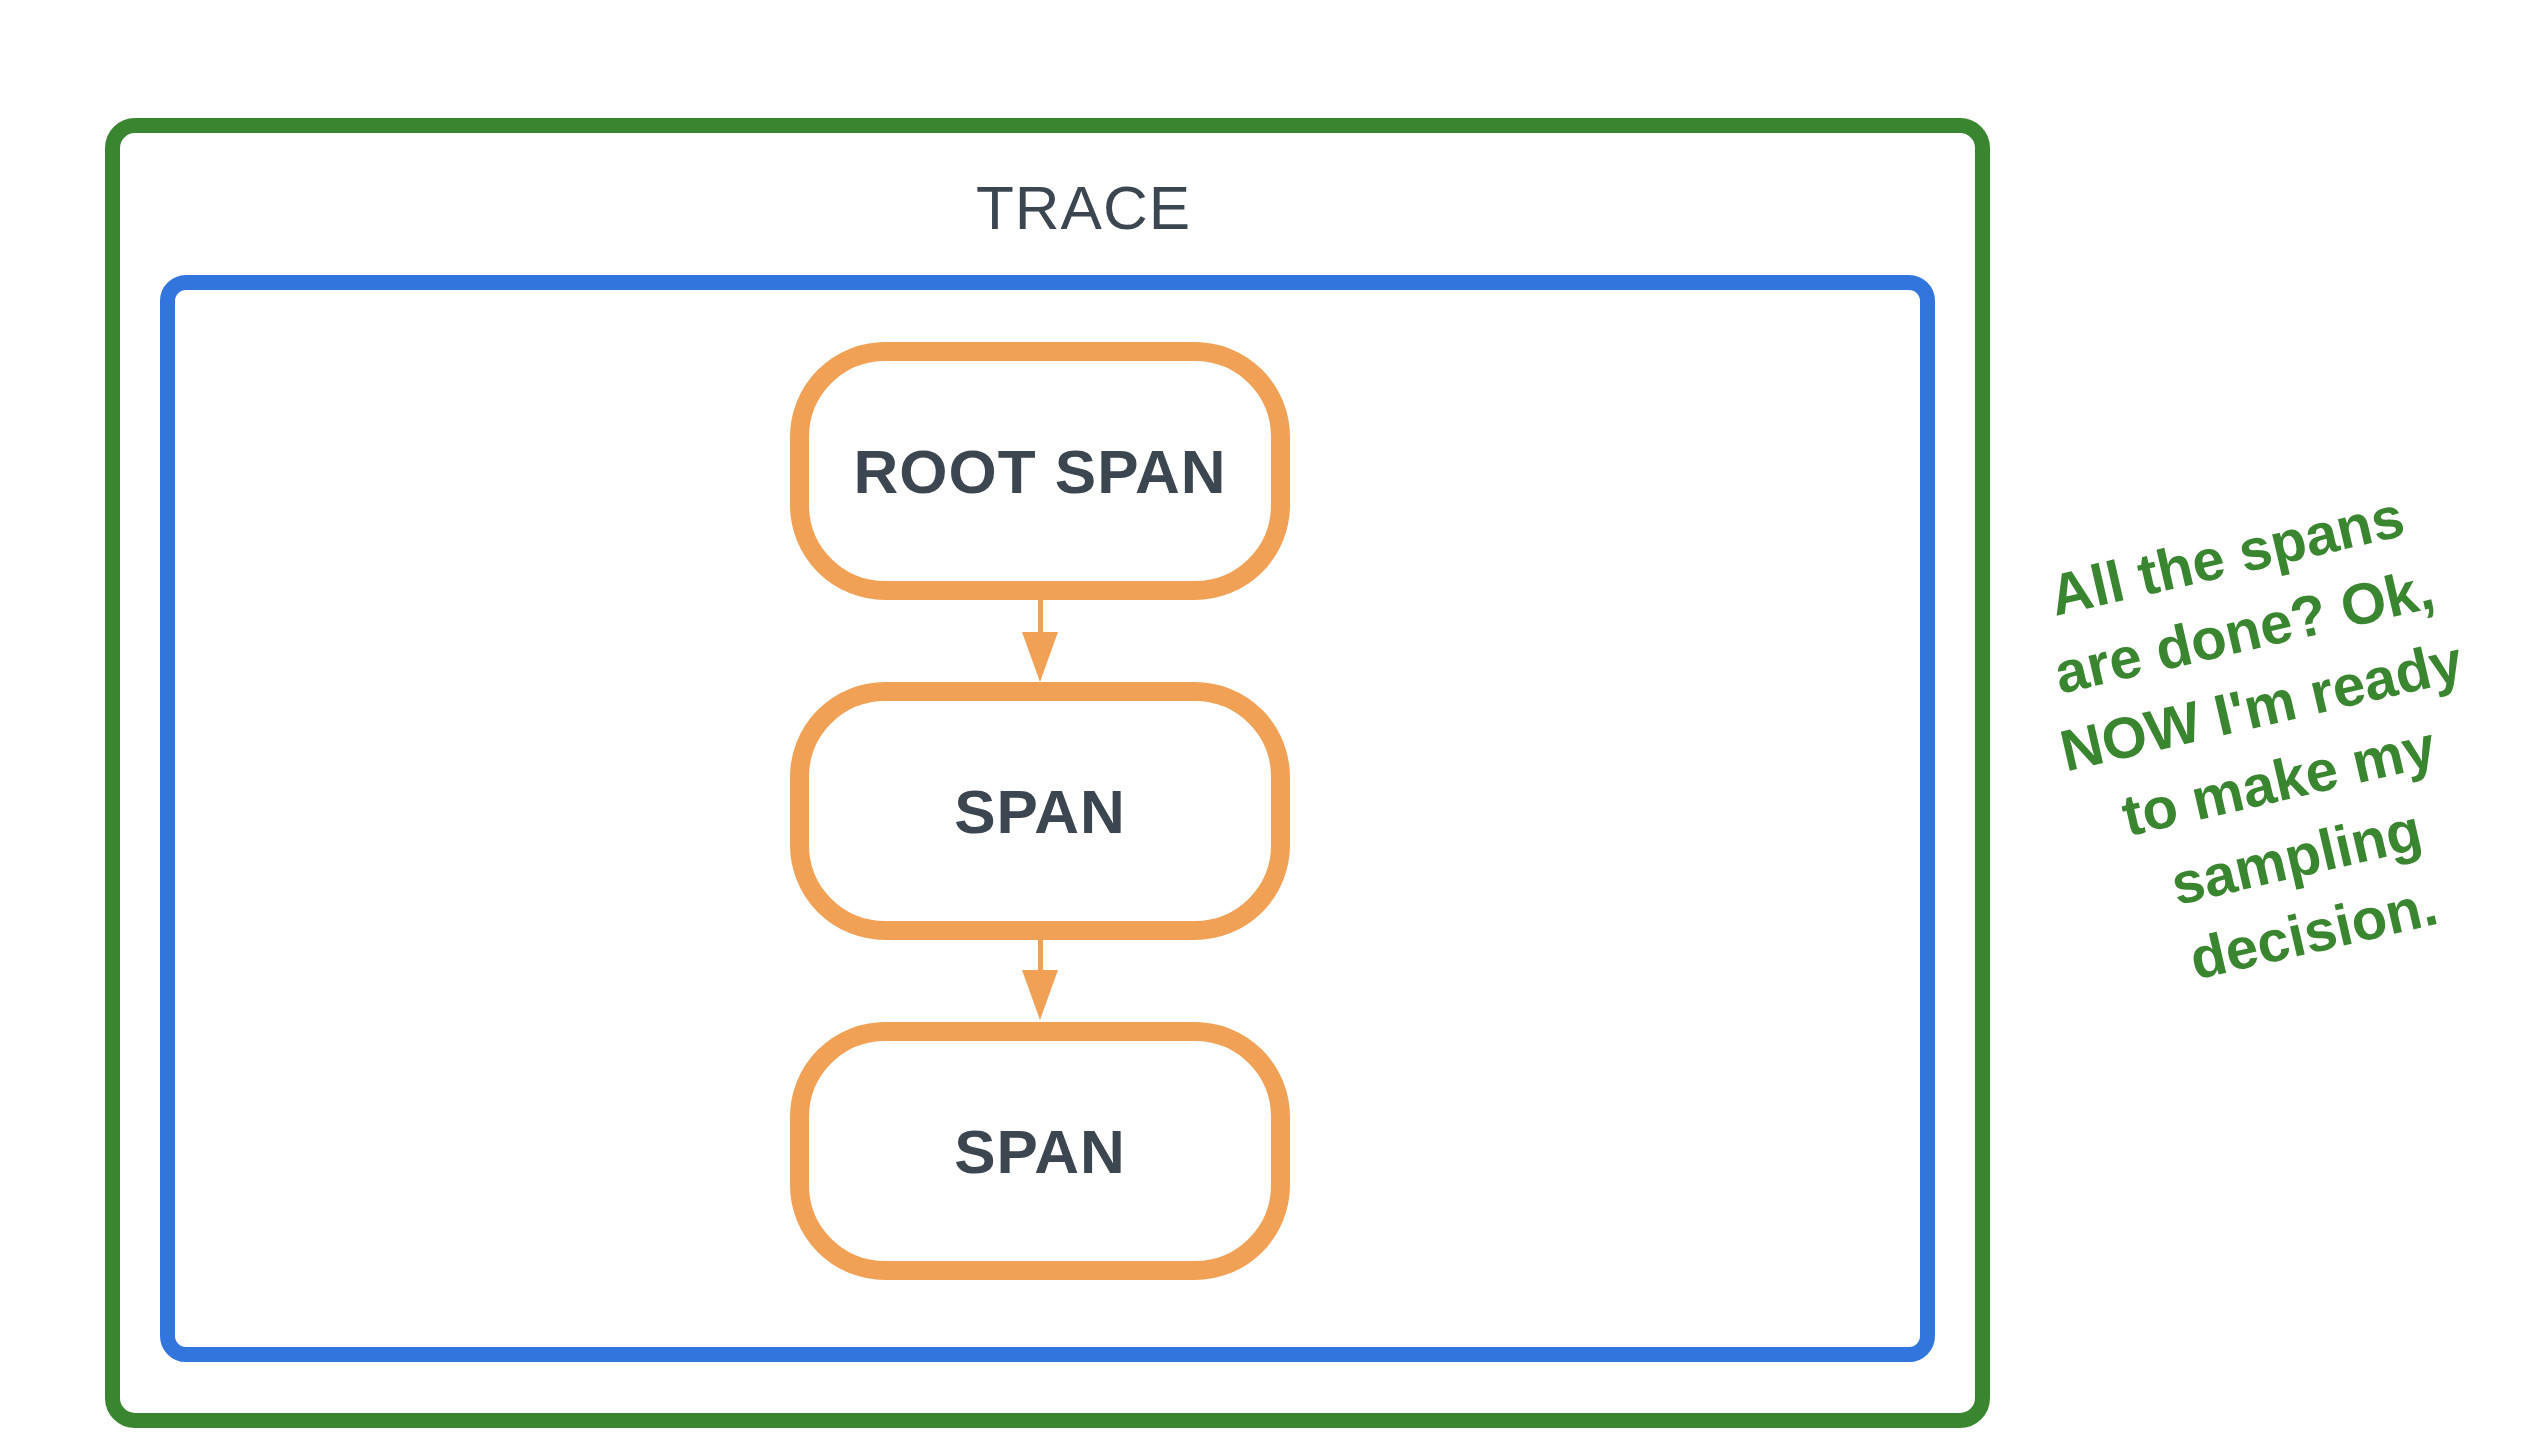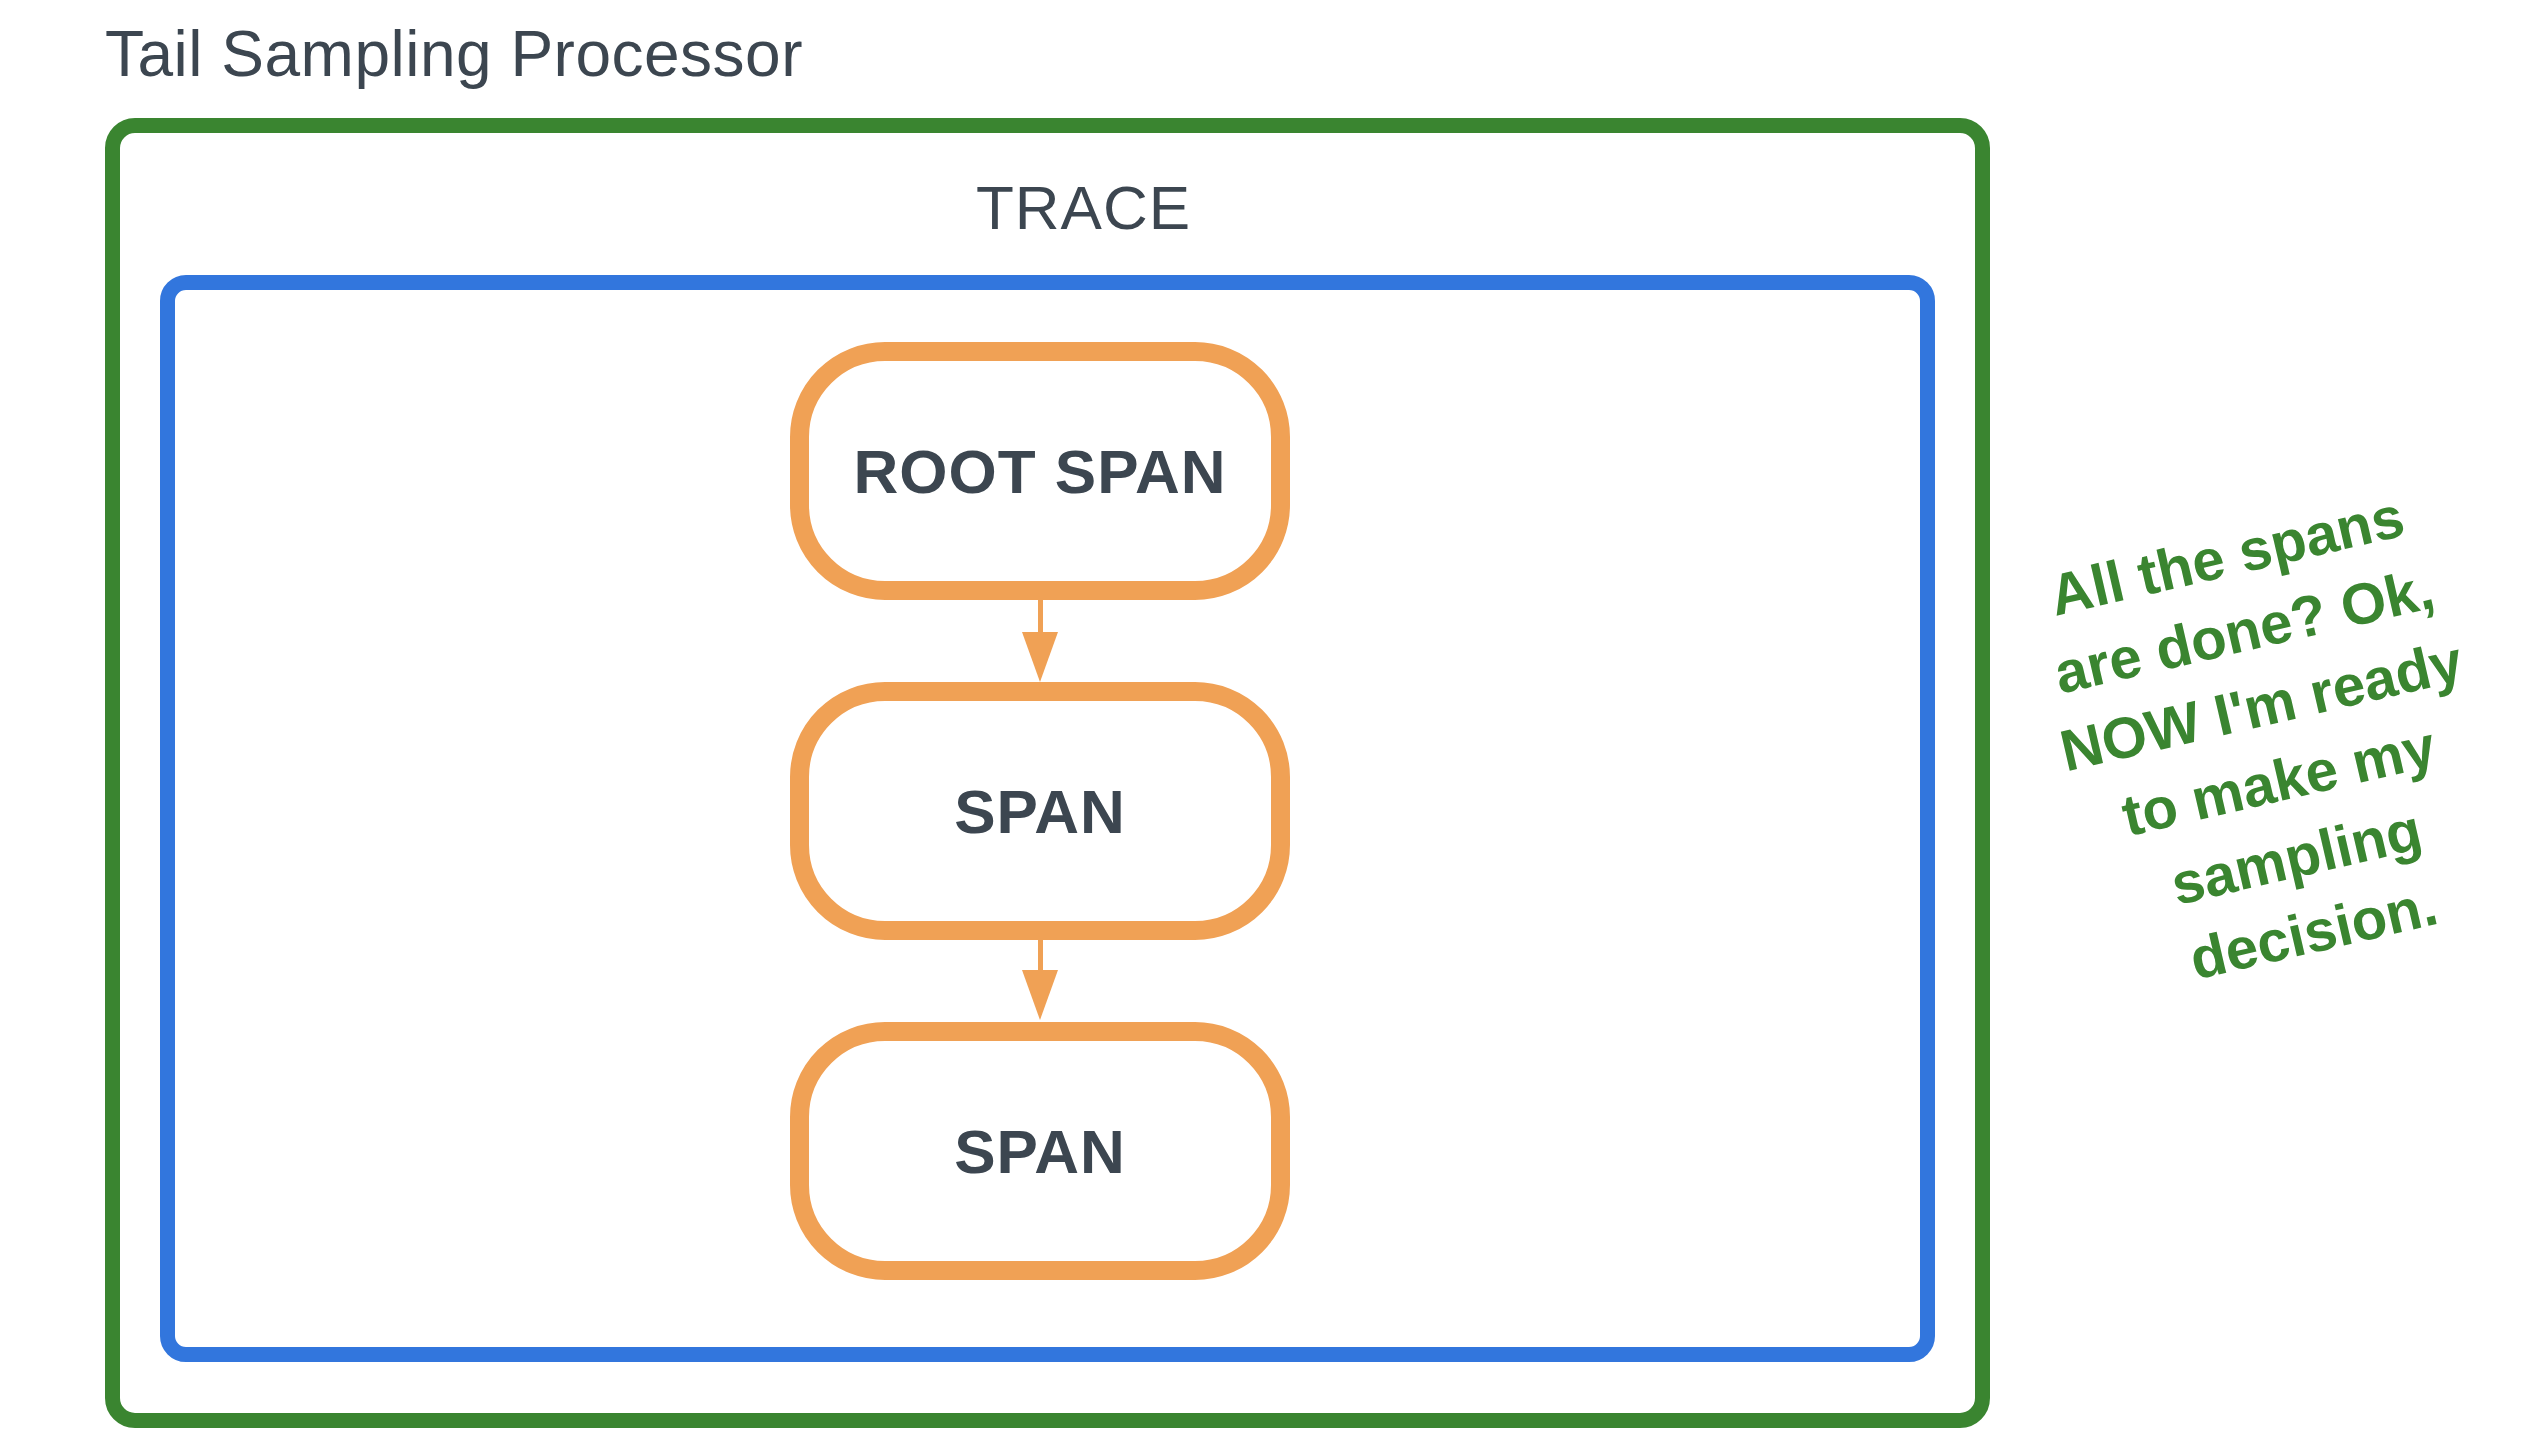--- a/index.html
+++ b/index.html
@@ -108,21 +108,20 @@
     transform:rotate(-13deg);
     transform-origin:50% 50%;
     white-space:pre-line;
   }
 </style>
 </head>
 <body>
 
 <div class="canvas">
 
-  <div class="diagram-title">Tail Sampling Processor</div>
 
   <div class="processor-box"></div>
 
   <div class="trace-label">TRACE</div>
 
   <div class="trace-box"></div>
 
   <div class="span-node node-root">
     <span class="span-label">ROOT SPAN</span>
   </div>

